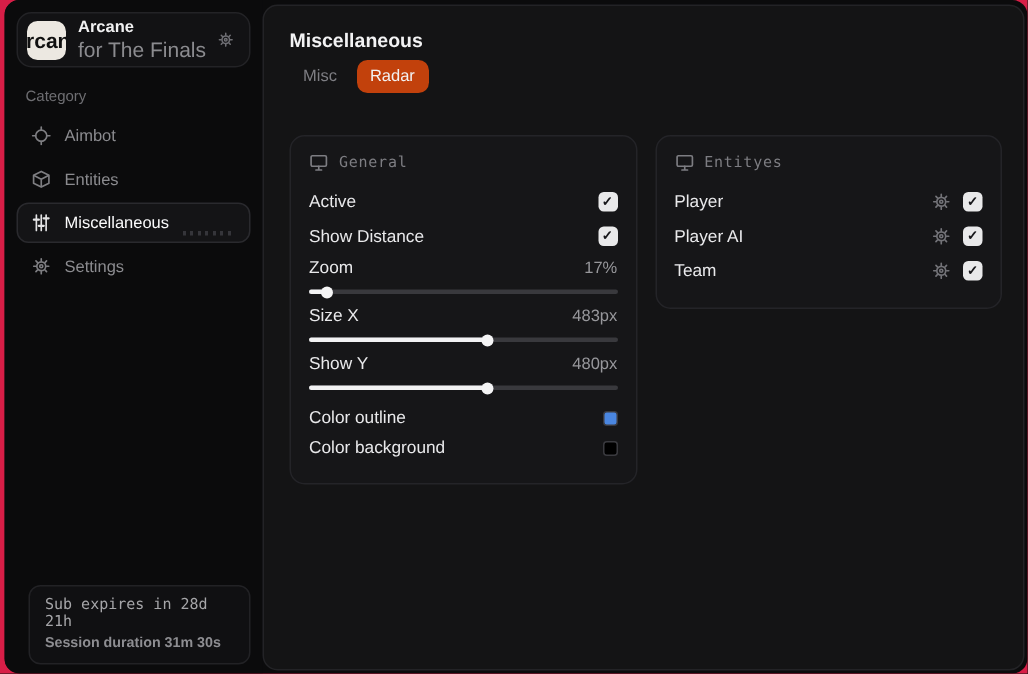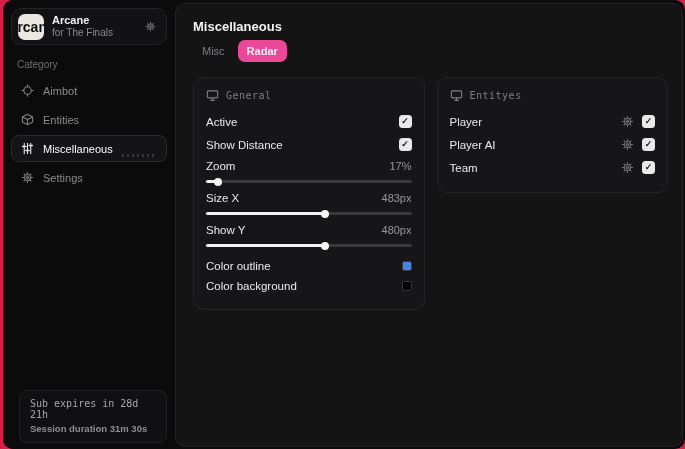--- a/index.html
+++ b/index.html
@@ -21,21 +21,21 @@
     background:#121214; border:1px solid #232326; border-radius:10px;
     padding:0 10px 0 6px;
   }
   .logo-badge {
     width:26px; height:26px; border-radius:7px; background:#ece8e1;
     display:flex; align-items:center; justify-content:center;
     color:#101010; font-weight:800; font-size:14px;
   }
   .logo-text { margin-left:8px; line-height:1.15; }
   .logo-title { font-size:11px; font-weight:700; color:#f1f1f2; }
-  .logo-sub { font-size:10px; color:#8b8b8f; }
+  .logo-sub { font-size:14px; color:#8b8b8f; }
   .logo-gear { margin-left:auto; color:#6f6f74; display:flex; }
   .category-label { margin:14px 14px 7px; font-size:10px; color:#6e6e72; }
   .menu { display:flex; flex-direction:column; gap:2px; }
   .menu-item {
     margin:0 8px; height:27px; display:flex; align-items:center; gap:9px;
     padding:0 9px; border:1px solid transparent; border-radius:8px;
     color:#8b8b8f; font-size:11px; position:relative; cursor:default;
   }
   .menu-item.active { background:#141416; border-color:#2a2a2e; color:#fbfbfc; }
   .menu-item .mi-icon { display:flex; color:inherit; opacity:.9; }
@@ -52,25 +52,26 @@
   .status-line2 { margin-top:3px; font-size:9.5px; font-weight:700; color:#8e8e92; }
   
   .main {
     position:absolute; left:172px; top:3px; right:2px; bottom:2px;
     background:#141415; border:1px solid #232326; border-radius:10px;
     padding:13px 14px 14px 17px;
   }
   .page-title { font-size:13px; font-weight:700; color:#f3f3f4; margin-top:2px; }
   .tabs { display:flex; align-items:flex-start; gap:4px; margin-top:6px; }
   .tab { font-size:11px; padding:5px 9px; border-radius:7px; color:#7e7e83; cursor:default; }
-  .tab.active { background:#ec4899; color:#f2f2f3; font-weight:700; }
+  .tab.active { background:#c2410c; color:#f2f2f3; font-weight:400; }
   .panels { display:flex; gap:12px; margin-top:15px; align-items:flex-start; }
   .panel {
     width:236px; background:#161618; border:1px solid #242428; border-radius:10px;
     padding:9px 12px 13px;
+    margin-top:13px;
   }
   .panel-header {
     display:flex; align-items:center; gap:7px; margin:2px 0 8px;
     color:#7d7d82; font-family:"DejaVu Sans Mono", monospace; font-size:10px;
     letter-spacing:.5px;
   }
   .row {
     display:flex; align-items:center; justify-content:space-between; height:23px;
   }
   .row-label { font-size:11.5px; color:#e9e9eb; }

